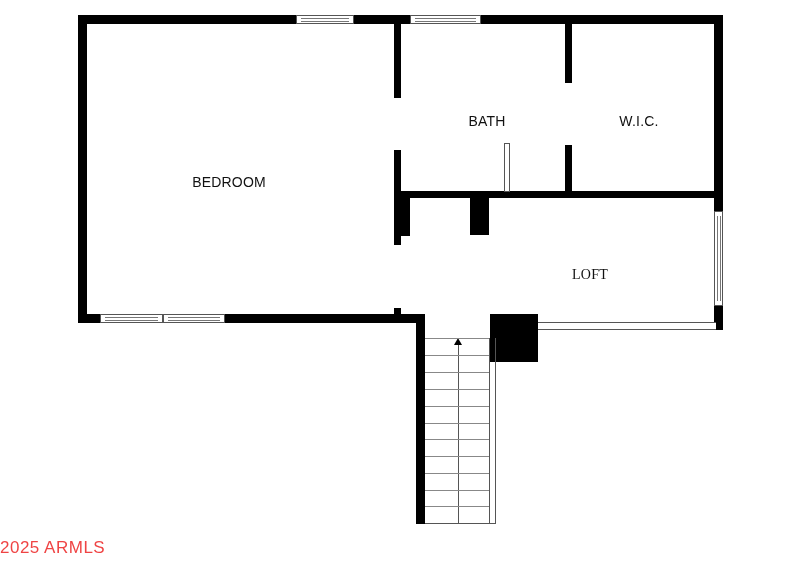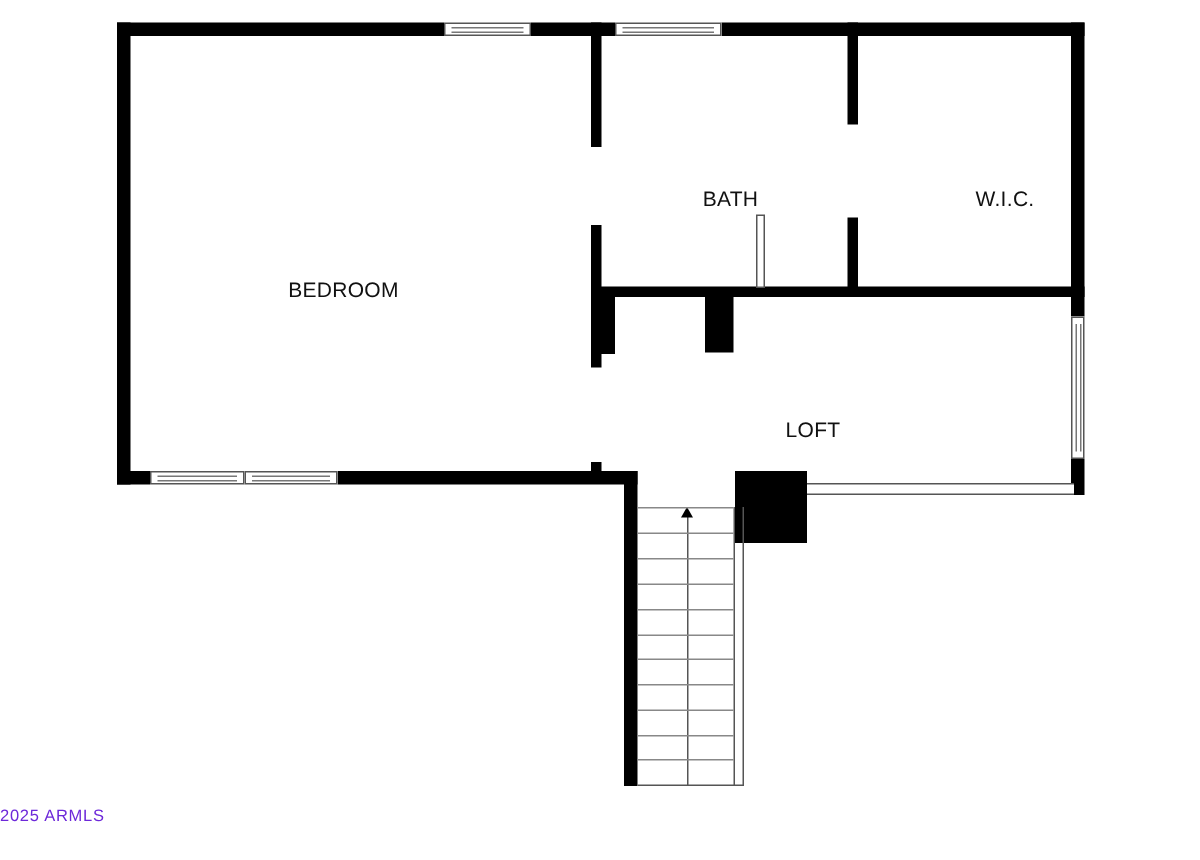--- a/index.html
+++ b/index.html
@@ -1,24 +1,24 @@
 <!DOCTYPE html>
 <html><head>
 <meta charset="utf-8">
 <style>
   html, body { margin: 0; padding: 0; background: #ffffff; }
   body { width: 800px; height: 573px; position: relative; overflow: hidden; font-family: "Liberation Sans", sans-serif; }
   .wall { position: absolute; background: #000000; }
   .win { position: absolute; background: #ffffff; border: 1px solid #555; box-sizing: border-box; }
   .win .inner { position: absolute; border-top: 1px solid #777; border-bottom: 1px solid #777; box-sizing: border-box; }
-  .label { position: absolute; font-size: 14px; color: #111; white-space: nowrap; transform: translate(-50%, -50%); letter-spacing: 0.2px; margin-top: 11px; }
+  .label { position: absolute; font-size: 14px; color: #111; white-space: nowrap; transform: translate(-50%, -50%); letter-spacing: 0.2px; }
   .stairs { position: absolute; box-sizing: border-box; }
   .tread { position: absolute; left: 0; right: 0; height: 1px; background: #888; }
   .rail { position: absolute; background: #555; }
-  .copyright { position: absolute; left: 0; top: 538px; font-size: 11px; color: #6d28d9; letter-spacing: 0.5px; }
+  .copyright { position: absolute; left: 0; top: 538px; font-size: 17px; color: #ef4444; letter-spacing: 0.5px; }
 </style>
 </head>
 <body>
 
 <div style="position:absolute;left:0;top:0;width:800px;height:573px;">
 
   <div class="wall" style="left:78px;top:15px;width:218px;height:9px;"></div>
   <div class="wall" style="left:354px;top:15px;width:56px;height:9px;"></div>
   <div class="wall" style="left:481px;top:15px;width:242px;height:9px;"></div>
   <div class="wall" style="left:78px;top:15px;width:9px;height:308px;"></div>
@@ -74,17 +74,17 @@
     <div class="tread" style="top:85px;right:6px;"></div>
     <div class="tread" style="top:101px;right:6px;"></div>
     <div class="tread" style="top:118px;right:6px;"></div>
     <div class="tread" style="top:135px;right:6px;"></div>
     <div class="tread" style="top:152px;right:6px;"></div>
     <div class="tread" style="top:168px;right:6px;"></div>
   </div>
 
   <div class="label" style="left:229px;top:182px;">BEDROOM</div>
   <div class="label" style="left:487px;top:121px;">BATH</div>
-  <div class="label" style="left:670px;top:121px;text-align:right;">W.I.C.</div>
-  <div class="label" style="left:542px;top:275px;">LOFT</div>
+  <div class="label" style="left:639px;top:121px;text-align:right;">W.I.C.</div>
+  <div class="label" style="left:590px;top:275px;font-family:Liberation Serif, serif;">LOFT</div>
 </div>
 
 <div class="copyright">2025 ARMLS</div>
 
 </body></html>

